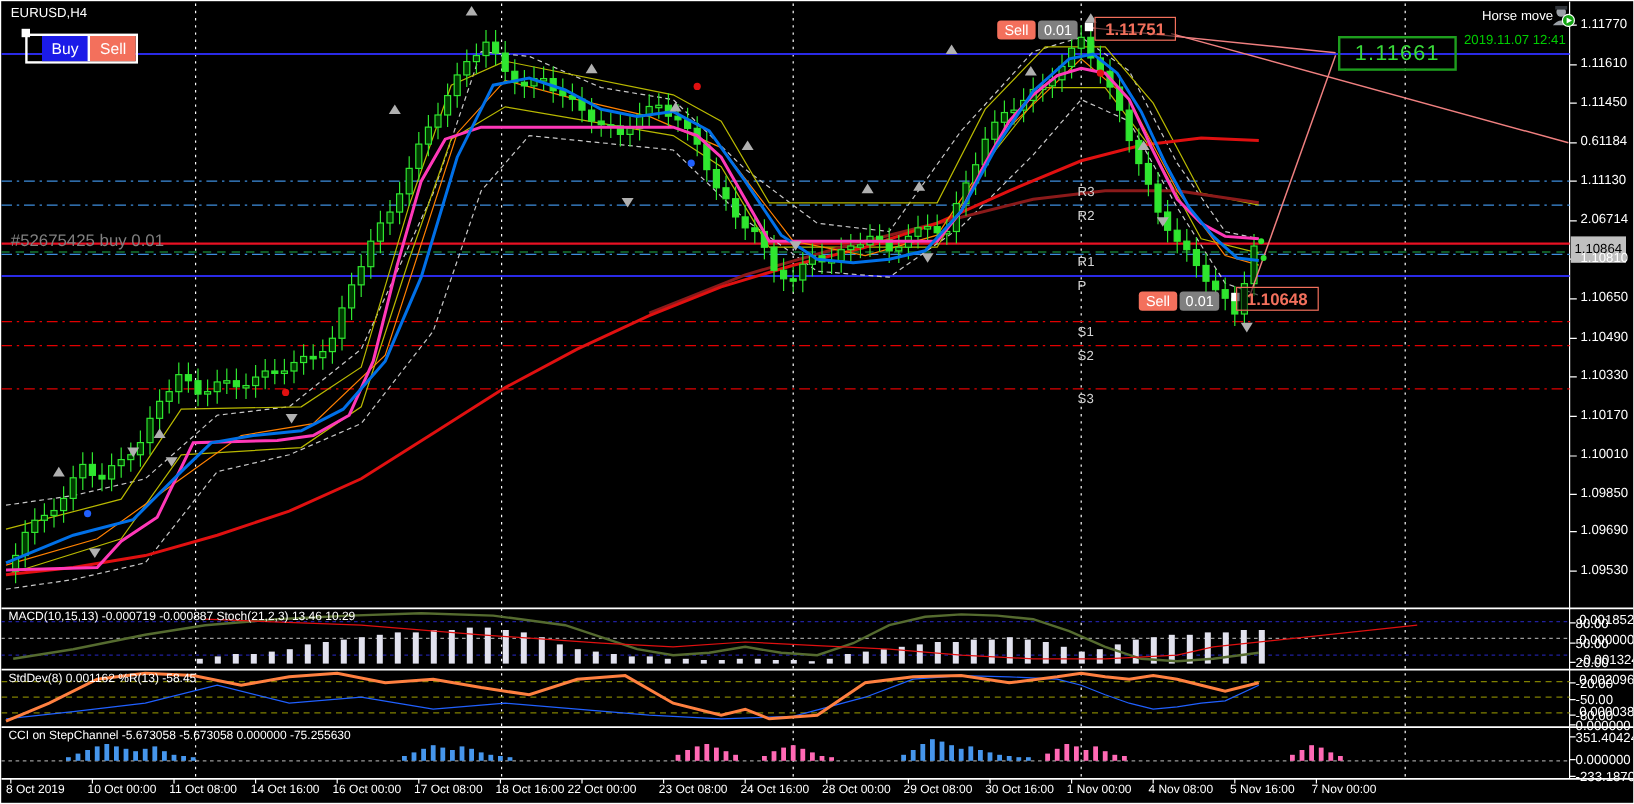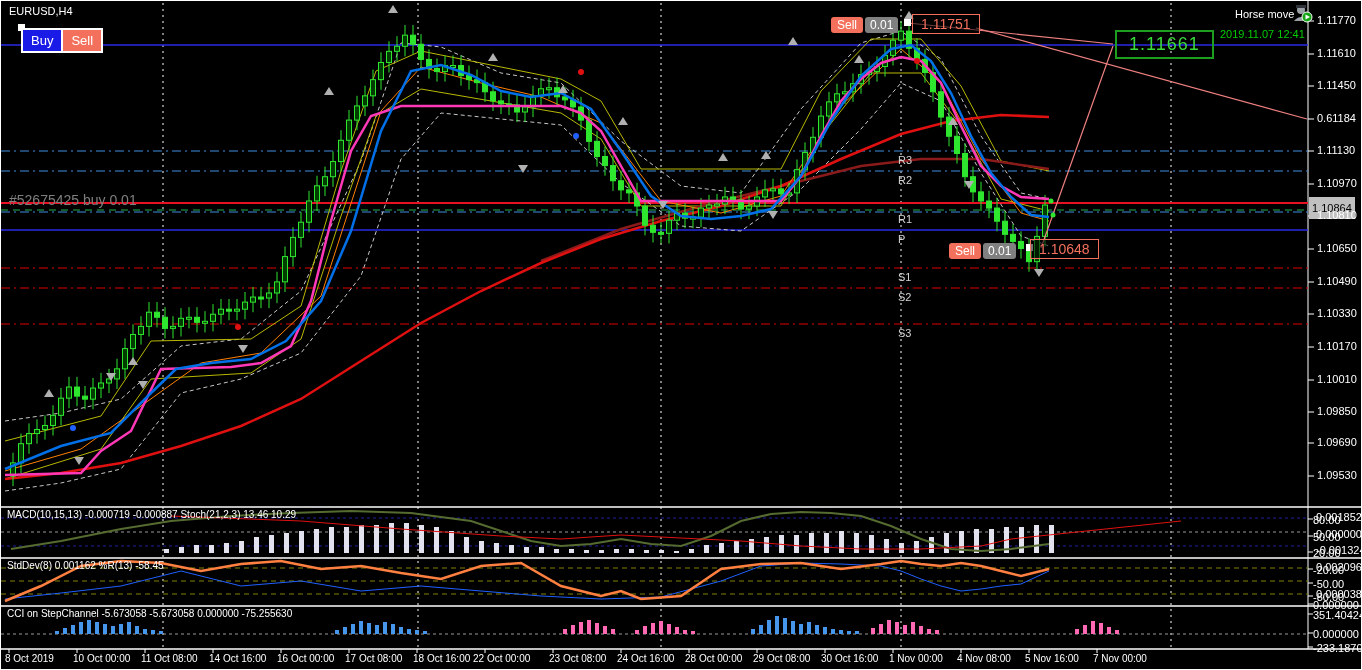--- a/index.html
+++ b/index.html
@@ -6,29 +6,29 @@
   .chart{position:relative;width:1362px;height:670px;background:#000;overflow:hidden;
          font-family:"Liberation Sans",sans-serif;border:1px solid #fff;box-sizing:border-box;}
   .abs{position:absolute;white-space:nowrap;}
   .sym{color:#fff;font-size:11px;top:4px;left:8px;}
   .axis-lbl{color:#fff;font-size:11px;}
   .time-lbl{color:#fff;font-size:10px;}
   .pivot-lbl{color:#d4d4d4;font-size:11px;}
   .order-lbl{color:#7f7f7f;font-size:14px;}
   .ind-lbl{color:#fff;font-size:10px;}
   .cur-badge{background:#c0c0c0;color:#000;font-size:11px;padding:4px 3px;line-height:14px;}
-  .bs-panel{top:27px;left:20px;border:2px solid #fff;display:flex;}
+  .bs-panel{top:27px;left:20px;border:2px solid #fff;display:flex;padding-left:12px;}
   .bs-handle{width:7px;height:7px;background:#fff;top:23px;left:17px;}
   .btn{font-size:13px;color:#fff;padding:3px 8px;cursor:pointer;}
   .btn-buy{background:#1b1be8;border-right:2px solid #fff;}
   .btn-sell{background:#f3705c;}
   .sell-badge{display:flex;align-items:center;height:20px;}
   .sb-sell{background:#f3705c;color:#fff;font-size:12px;padding:1px 6px;border-radius:3px;}
   .sb-lot{background:#808080;color:#fff;font-size:12px;padding:1px 5px;border-radius:3px;margin-left:2px;}
-  .price-tag{border:1px solid #f3705c;color:#f3705c;font-size:14px;padding:1px 8px;background:rgba(0,0,0,.55);}
+  .price-tag{border:1px solid #f3705c;color:#f3705c;font-size:14px;padding:1px 8px;background:rgba(0,0,0,.55);font-weight:bold;}
   .target-box{border:2px solid #1e9e1e;color:#3adb3a;font-size:18px;padding:2px 12px;letter-spacing:1px;}
   .signal-name{color:#fff;font-size:11px;}
   .signal-time{color:#00cc00;font-size:11px;}
   svg{position:absolute;top:0;left:0;}
 </style>
 </head>
 <body>
 
 <div class="chart">
   <svg id="gfx" width="1362" height="670">
@@ -583,21 +583,21 @@
   <div class="abs ind-lbl" style="top:508px;left:6px;">MACD(10,15,13) -0.000719 -0.000887 Stoch(21,2,3) 13.46 10.29</div>
   <div class="abs ind-lbl" style="top:559px;left:6px;">StdDev(8) 0.001162 %R(13) -58.45</div>
   <div class="abs ind-lbl" style="top:607px;left:6px;">CCI on StepChannel -5.673058 -5.673058 0.000000 -75.255630</div>
 
   <div id="generated-labels">
       <div class="abs axis-lbl" style="left: 1316px; top: 13px;">1.11770</div>
       <div class="abs axis-lbl" style="left: 1316px; top: 46px;">1.11610</div>
       <div class="abs axis-lbl" style="left: 1316px; top: 78px;">1.11450</div>
       <div class="abs axis-lbl" style="left: 1316px; top: 111px;">0.61184</div>
       <div class="abs axis-lbl" style="left: 1316px; top: 143px;">1.11130</div>
-      <div class="abs axis-lbl" style="left: 1316px; top: 176px;">1.10970</div>
+      <div class="abs axis-lbl" style="left: 1316px; top: 176px;">2.06714</div>
       <div class="abs axis-lbl" style="left: 1316px; top: 208px;">1.10810</div>
       <div class="abs axis-lbl" style="left: 1316px; top: 241px;">1.10650</div>
       <div class="abs axis-lbl" style="left: 1316px; top: 274px;">1.10490</div>
       <div class="abs axis-lbl" style="left: 1316px; top: 306px;">1.10330</div>
       <div class="abs axis-lbl" style="left: 1316px; top: 339px;">1.10170</div>
       <div class="abs axis-lbl" style="left: 1316px; top: 372px;">1.10010</div>
       <div class="abs axis-lbl" style="left: 1316px; top: 404px;">1.09850</div>
       <div class="abs axis-lbl" style="left: 1316px; top: 435px;">1.09690</div>
       <div class="abs axis-lbl" style="left: 1316px; top: 468px;">1.09530</div>
       <div class="abs time-lbl" style="left: 4px; top: 652px;">8 Oct 2019</div>

